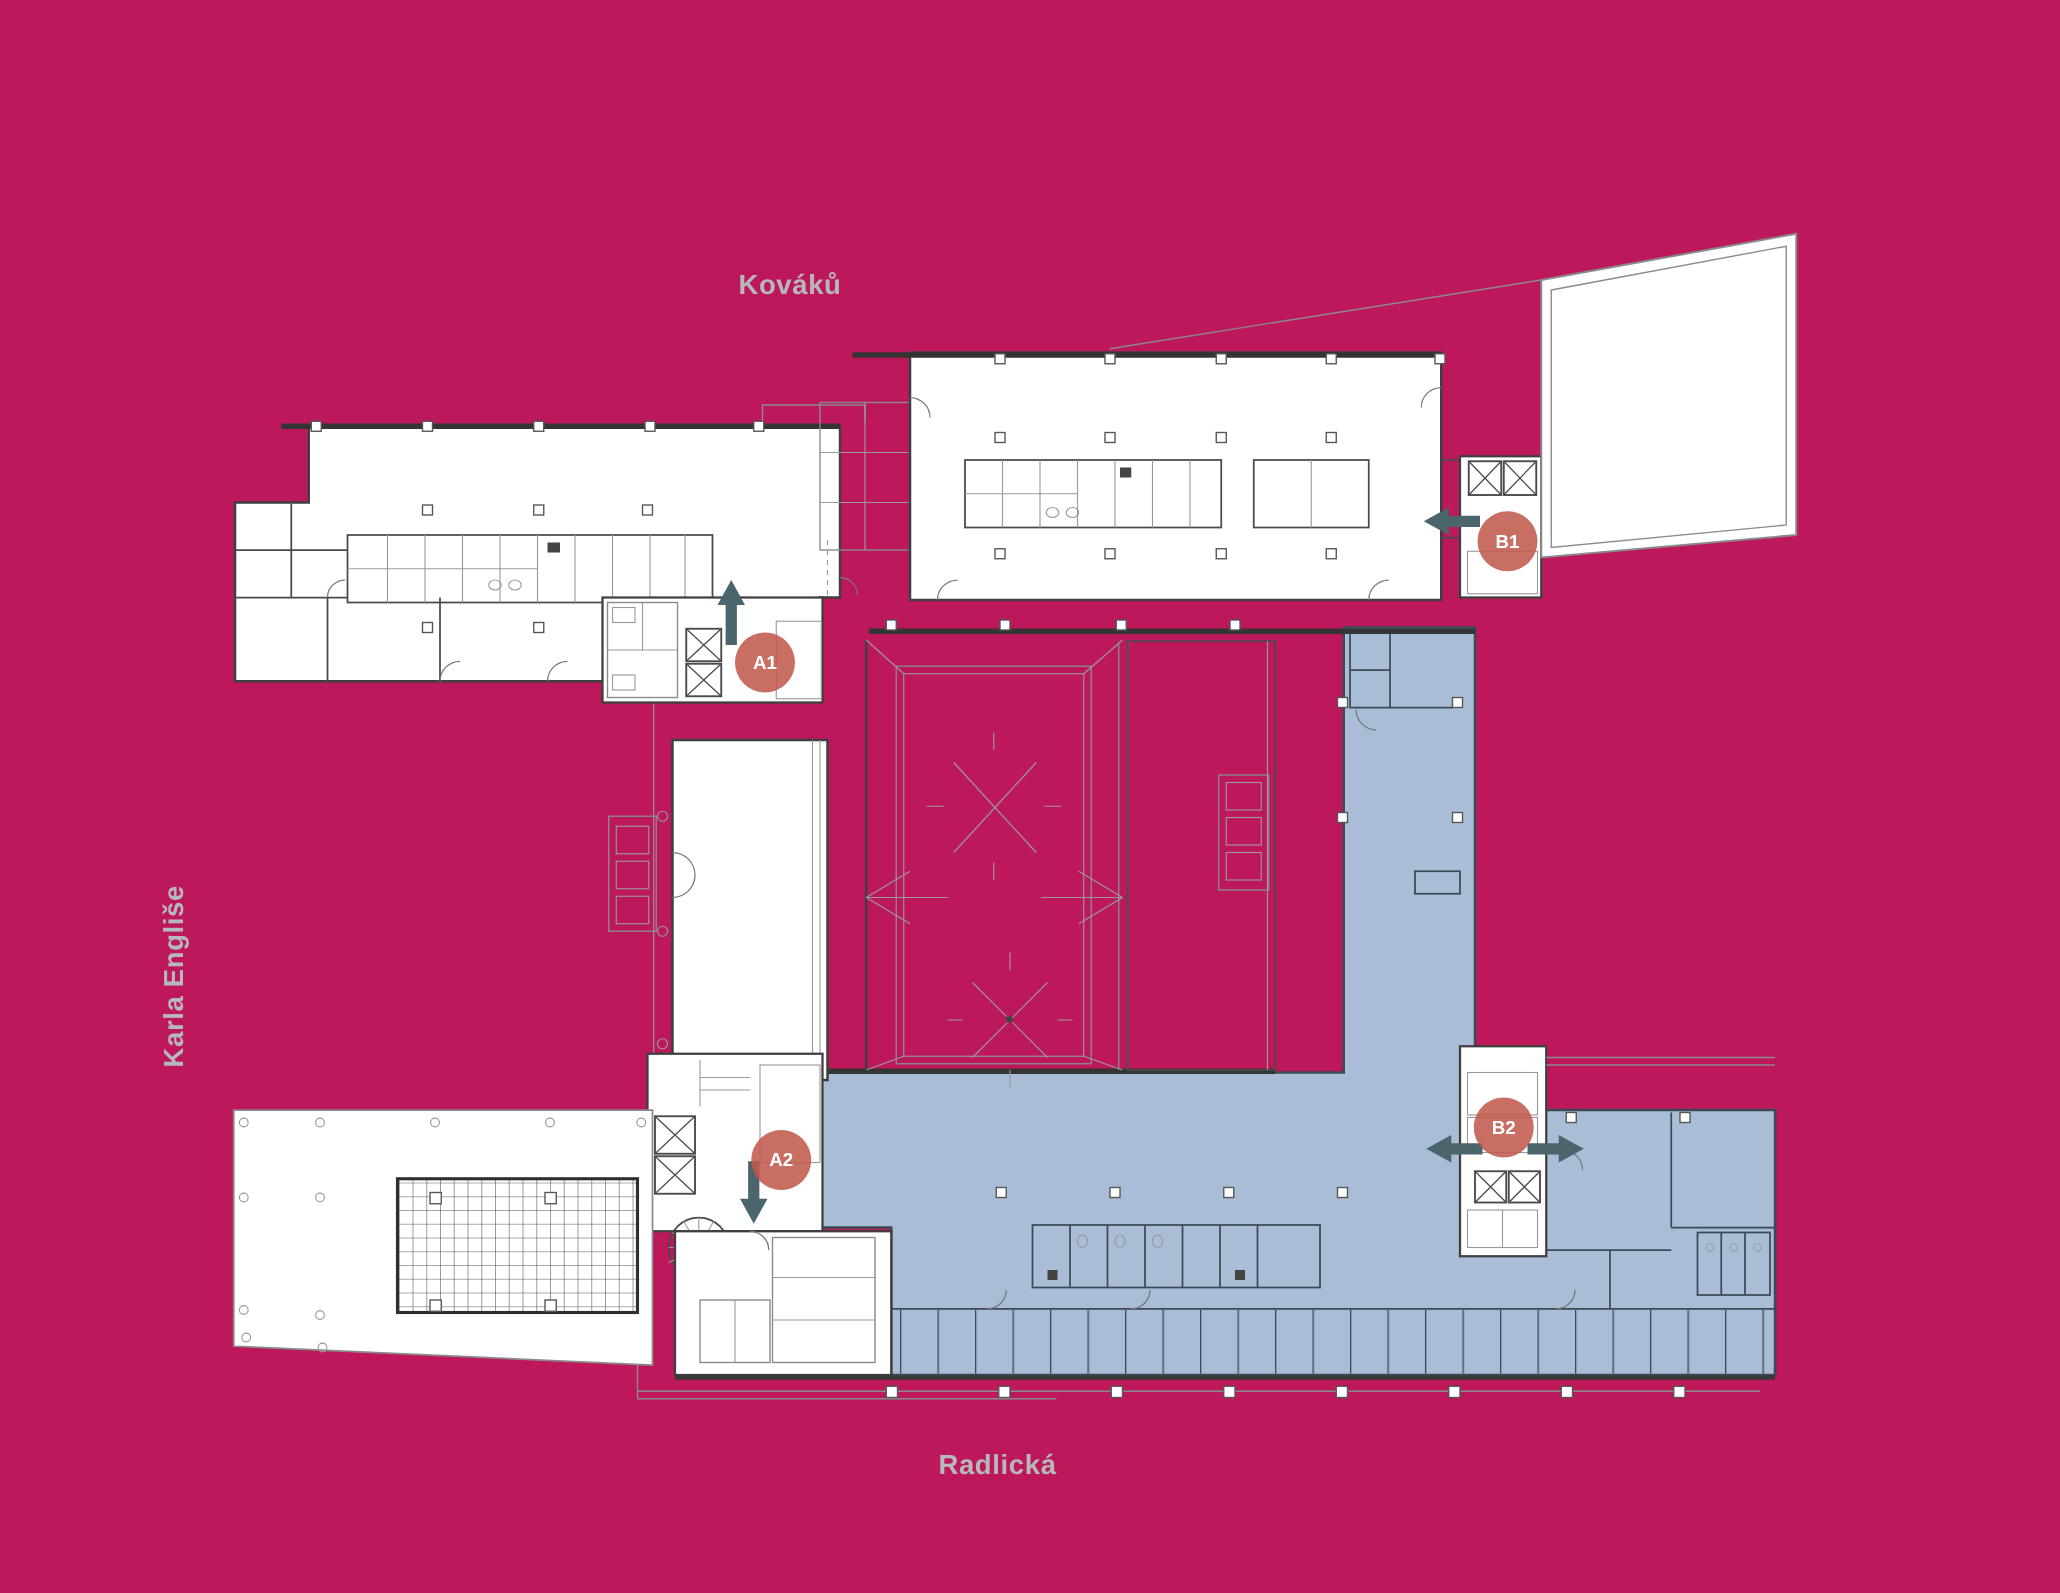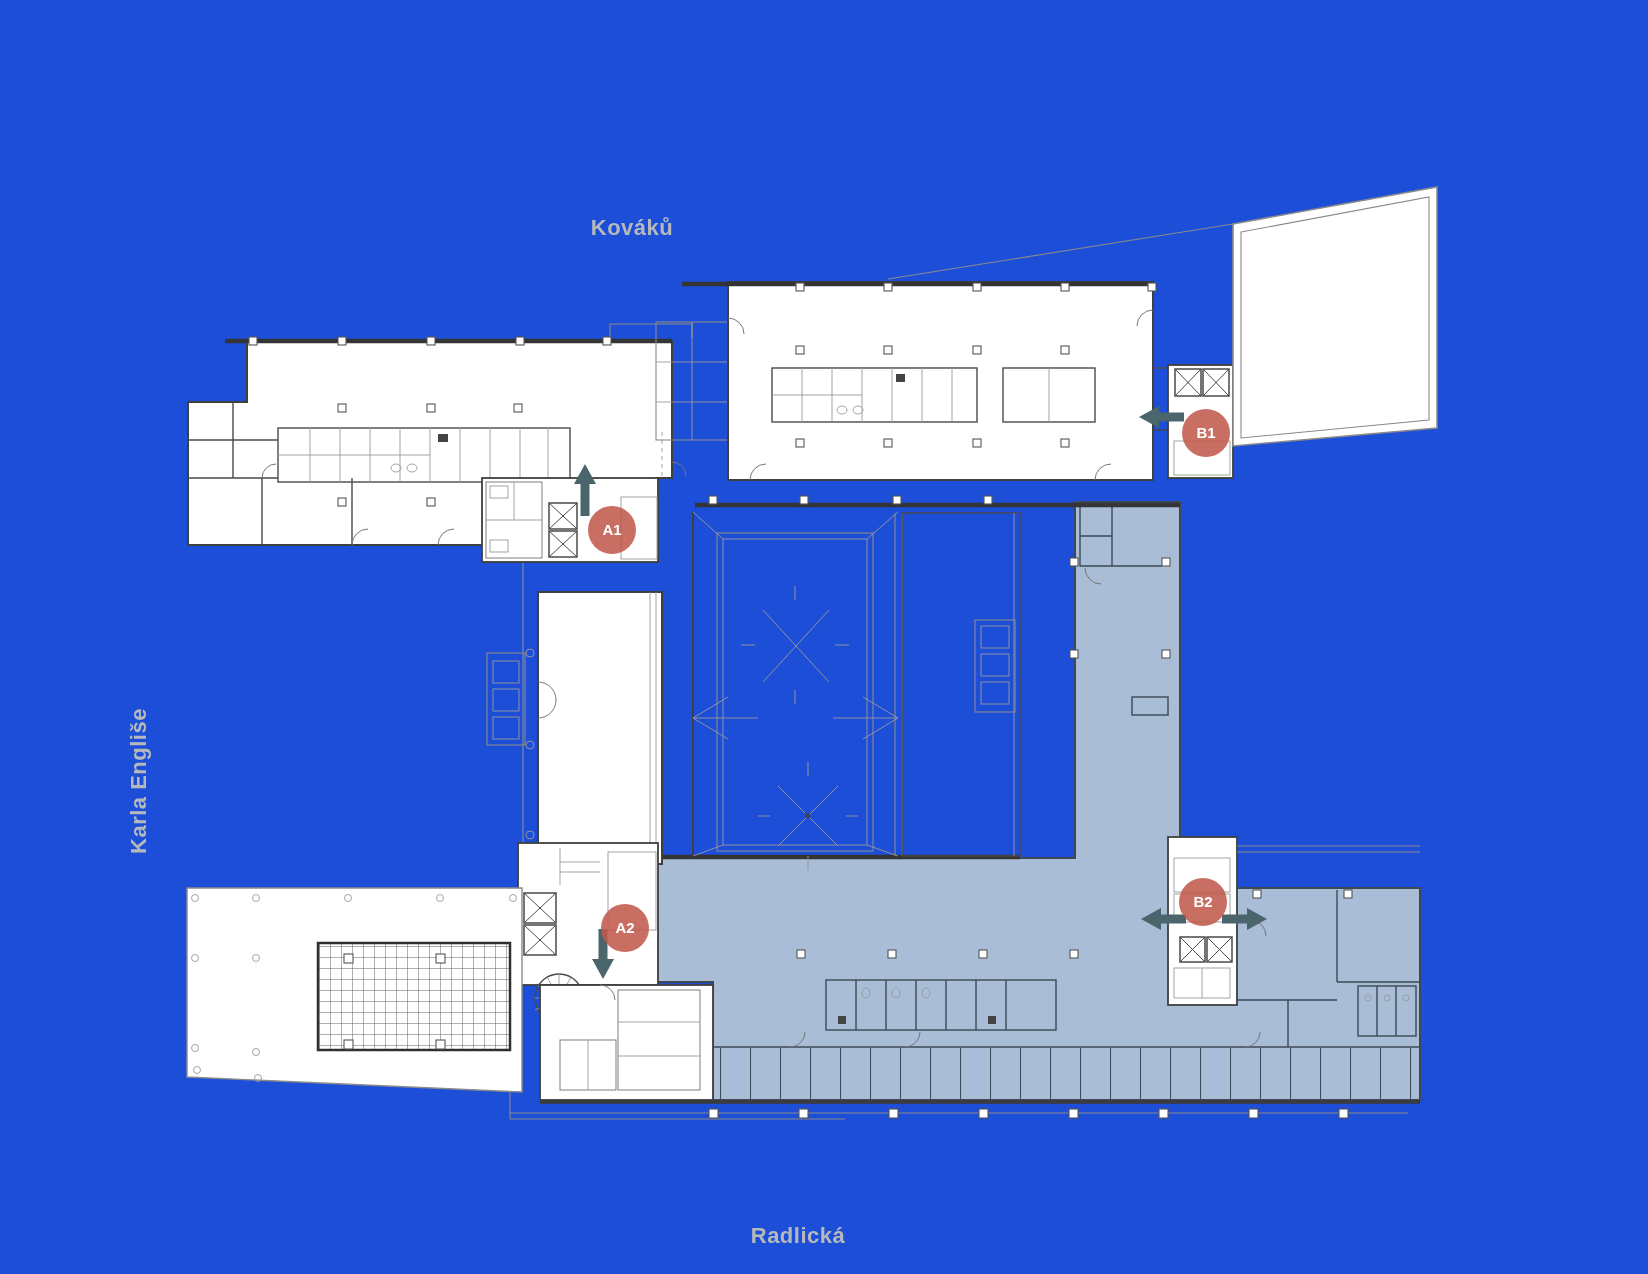--- a/index.html
+++ b/index.html
@@ -1,19 +1,19 @@
 <!DOCTYPE html>
 <html style="--highlight: #a9bdd6; --marker: #c0584c; --arrow: #4a666c; --street: #b6b9bb;"><head>
 <meta charset="utf-8">
 <style>
   :root{
     --highlight:#a9bdd6; --marker:#c0584c; --arrow:#4a666c; --street:#b6b9bb;
   }
   html,body{margin:0;padding:0;background:#fff;}
-  .stage{position:relative;width:1648px;height:1274px;background:#1d4ed8;overflow:hidden;
+  .stage{position:relative;width:1648px;height:1274px;background:#be185d;overflow:hidden;
          font-family:"Liberation Sans", sans-serif;}
   .street-label{position:absolute;color:var(--street);font-weight:bold;font-size:22px;
                 letter-spacing:.5px;white-space:nowrap;transform:translate(-50%,-50%);}
   .street-label.vert{transform:translate(-50%,-50%) rotate(-90deg);}
   svg{position:absolute;left:0;top:0;}
   .w2{stroke:#3f3f3f;stroke-width:2;fill:#ffffff;}
   .wall{stroke:#4a4a4a;stroke-width:1.4;fill:none;}
   .thin{stroke:#8a8a8a;stroke-width:1.1;fill:none;}
   .fine{stroke:#9a9a9a;stroke-width:0.9;fill:none;}
   .facade{stroke:#343434;stroke-width:4.5;fill:none;}
@@ -29,21 +29,21 @@
                 text-anchor:middle;}
   .dirarrow{fill:var(--arrow);}
 </style>
 </head>
 <body>
 
 <div class="stage">
 
   <div class="street-label" style="left:632px;top:228px;">Kováků</div>
   <div class="street-label vert" style="left:139px;top:781px;">Karla Engliše</div>
-  <div class="street-label" style="left:798px;top:1236px;">Radlická</div>
+  <div class="street-label" style="left:798px;top:1172px;">Radlická</div>
 
   <svg width="1648" height="1274" viewBox="0 0 1648 1274">
     <defs>
       <pattern id="grid11" width="11" height="11" patternUnits="userSpaceOnUse">
         <path d="M11,0 H0 V11" stroke="#4f4f4f" stroke-width="0.9" fill="none"></path>
       </pattern>
       <pattern id="treadsV" width="5.5" height="12" patternUnits="userSpaceOnUse">
         <path d="M2.75,0 V12" stroke="#555" stroke-width="0.9" fill="none"></path>
       </pattern>
       <pattern id="treadsH" width="12" height="5.5" patternUnits="userSpaceOnUse">

